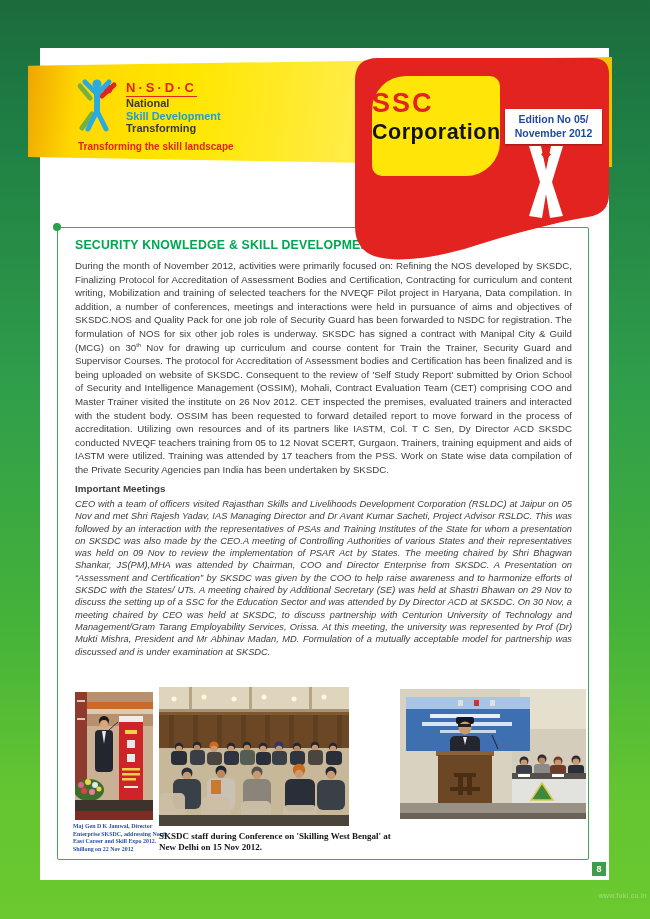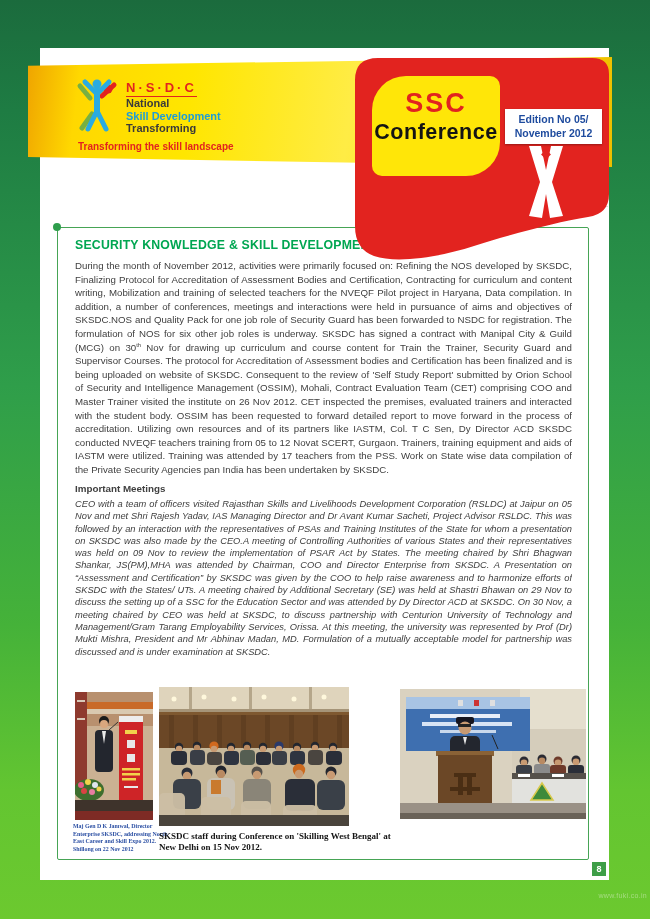--- a/index.html
+++ b/index.html
@@ -17,21 +17,21 @@
   }
   .nsdc{position:absolute;left:76px;top:76px;z-index:3;display:flex;gap:6px;}
   .nsdc-text{padding-top:2px;}
   .nsdc-acronym{font-size:13px;font-weight:bold;color:#E2231F;letter-spacing:3px;border-bottom:1.5px solid #E2231F;display:inline-block;padding-bottom:1px;}
   .nsdc-line{font-size:11px;font-weight:bold;color:#3A3A3A;line-height:12.5px;}
   .nsdc-line.blue{color:#1E9CD7;}
   .nsdc-tagline{position:absolute;left:78px;top:141px;z-index:3;font-size:10px;font-weight:bold;color:#E2231F;}
   .blob{position:absolute;left:352px;top:56px;z-index:3;}
   .masthead-card{
     position:absolute;left:372px;top:76px;width:128px;height:100px;z-index:4;
-    background:#FFE608;border-radius:34px 10px 34px 10px;text-align:center;
+    background:#FFE608;border-radius:34px 10px 34px 10px;text-align:left;
   }
   .masthead-title{font-size:27px;font-weight:bold;color:#E2231F;letter-spacing:2px;margin-top:12px;}
   .masthead-subtitle{font-size:21.5px;font-weight:bold;color:#141414;margin-top:1px;letter-spacing:0.5px;}
   .edition{
     position:absolute;left:505px;top:109px;width:87px;z-index:5;background:#fff;
     color:#1E4B9E;font-size:10.5px;font-weight:bold;text-align:center;line-height:1.3;
     padding:4px 5px;box-shadow:0 1px 2px rgba(0,0,0,.35);
   }
   .xfig{position:absolute;left:527px;top:146px;z-index:5;}
   .hdr-divider{position:absolute;left:368px;top:206px;width:240px;height:1px;background:#DCDCDC;z-index:1;}
@@ -88,21 +88,21 @@
     </div>
   </div>
   <div class="nsdc-tagline">Transforming the skill landscape</div>
 
   <svg class="blob" width="263" height="212" viewBox="0 0 263 212">
     <path d="M26 2 L240 2 Q257 2 257 18 L257 138 Q257 158 236 161 C205 166 160 178 122 190 C88 201 45 208 22 200 Q3 193 3 170 L3 24 Q3 2 26 2 Z" fill="#E2231F"></path>
   </svg>
 
   <div class="masthead-card">
     <div class="masthead-title">SSC</div>
-    <div class="masthead-subtitle">Conference</div>
+    <div class="masthead-subtitle">Corporation</div>
   </div>
 
   <div class="edition">
     <div>Edition No 05/</div>
     <div>November 2012</div>
   </div>
 
   <svg class="xfig" width="38" height="72" viewBox="0 0 38 72">
     <path d="M2 0 L14 0 L19 24 L24 0 L36 0 L25 36 L36 70 L23 72 L19 48 L15 72 L2 70 L13 36 Z" fill="#FFFFFF"></path>
     <rect x="15.5" y="5" width="7" height="7" transform="rotate(45 19 8.5)" fill="#E2231F"></rect>

